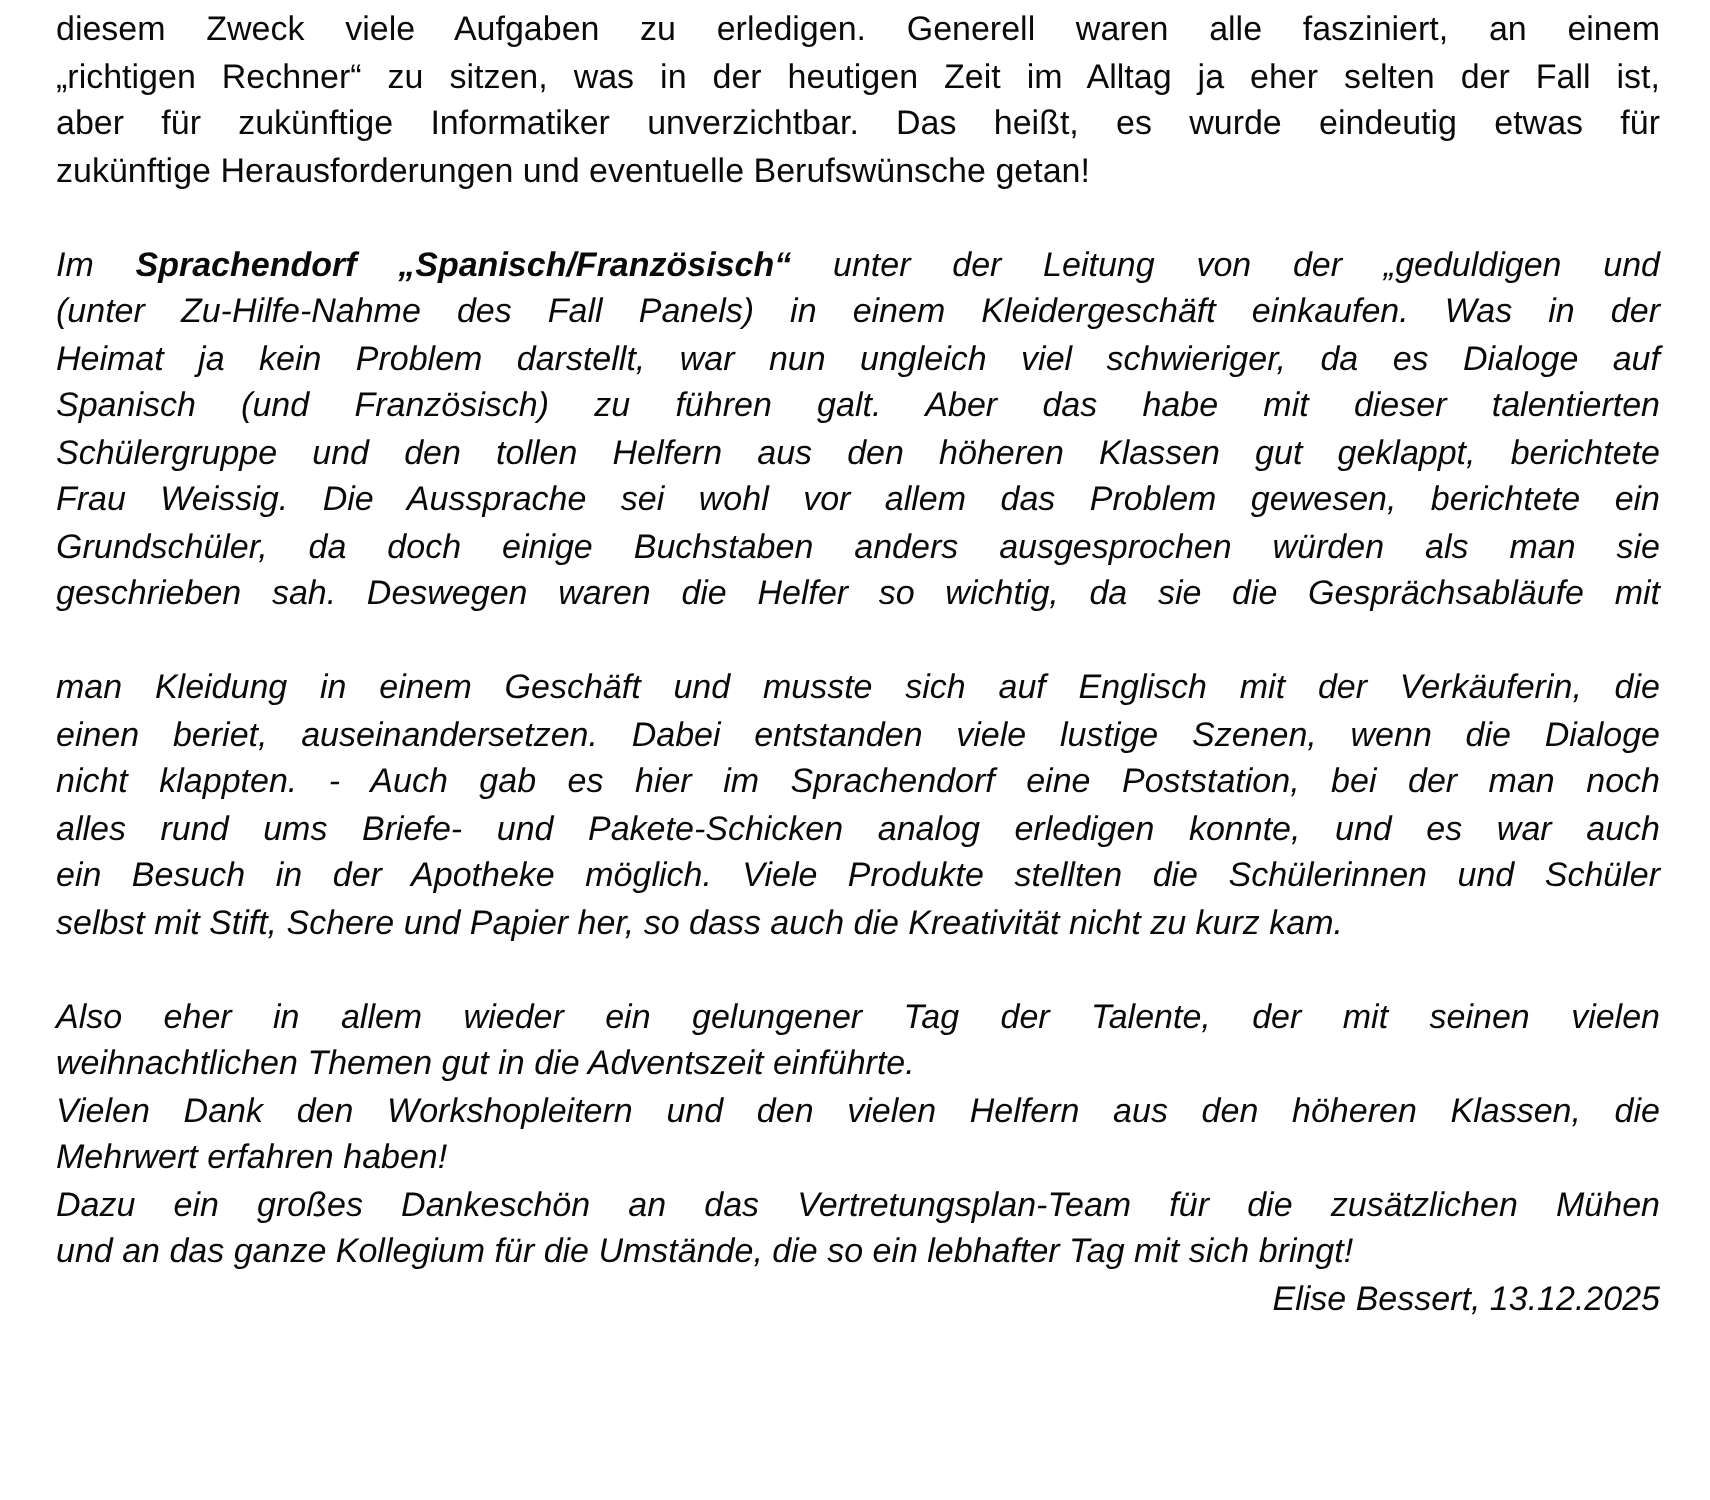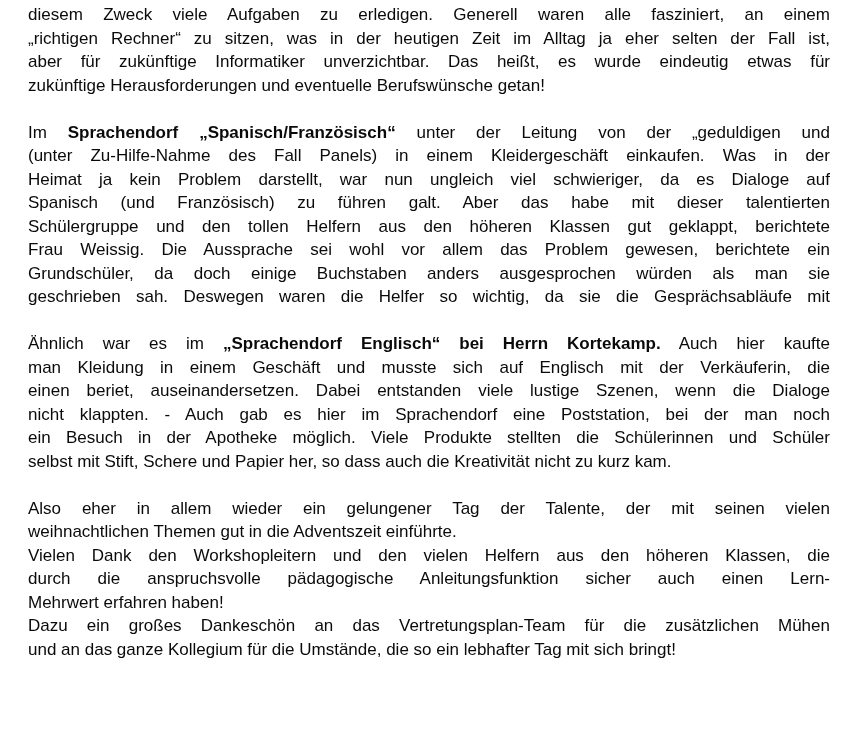--- a/index.html
+++ b/index.html
@@ -18,21 +18,21 @@
     width: 855px;
     height: 666px;
     padding: 3px 25px 0 28px;
     background: #ffffff;
     color: #0a0a0a;
     font-size: 17px;
     line-height: 23.5px;
     overflow: hidden;
   }
   .para { margin: 0; }
-  .para + .para { margin-top: 23.5px; }
+  .para + .para { margin-top: 23.5px; font-style: italic; }
   .line {
     text-align: justify;
     text-align-last: justify;
     -moz-text-align-last: justify;
     text-justify: inter-word;
     white-space: normal;
   }
   .line.left {
     text-align: right;
     text-align-last: left;
@@ -61,31 +61,30 @@
         <div class="line justify"><span class="seg">Im </span><span class="seg bold">Sprachendorf „Spanisch/Französisch“</span><span class="seg"> unter der Leitung von der „geduldigen und</span></div>
         <div class="line justify"><span class="seg">(unter Zu-Hilfe-Nahme des Fall Panels) in einem Kleidergeschäft einkaufen. Was in der</span></div>
         <div class="line justify"><span class="seg">Heimat ja kein Problem darstellt, war nun ungleich viel schwieriger, da es Dialoge auf</span></div>
         <div class="line justify"><span class="seg">Spanisch (und Französisch) zu führen galt. Aber das habe mit dieser talentierten</span></div>
         <div class="line justify"><span class="seg">Schülergruppe und den tollen Helfern aus den höheren Klassen gut geklappt, berichtete</span></div>
         <div class="line justify"><span class="seg">Frau Weissig. Die Aussprache sei wohl vor allem das Problem gewesen, berichtete ein</span></div>
         <div class="line justify"><span class="seg">Grundschüler, da doch einige Buchstaben anders ausgesprochen würden als man sie</span></div>
         <div class="line justify"><span class="seg">geschrieben sah. Deswegen waren die Helfer so wichtig, da sie die Gesprächsabläufe mit</span></div>
       </div>
       <div class="para">
-        <div class="line justify"><span class="seg">Ähnlich war es im </span><span class="seg bold">„Sprachendorf Englisch“ bei Herrn Kortekamp.</span><span class="seg"> Auch hier kaufte</span></div>
         <div class="line justify"><span class="seg">man Kleidung in einem Geschäft und musste sich auf Englisch mit der Verkäuferin, die</span></div>
         <div class="line justify"><span class="seg">einen beriet, auseinandersetzen. Dabei entstanden viele lustige Szenen, wenn die Dialoge</span></div>
         <div class="line justify"><span class="seg">nicht klappten. - Auch gab es hier im Sprachendorf eine Poststation, bei der man noch</span></div>
+        <div class="line justify"><span class="seg">alles rund ums Briefe- und Pakete-Schicken analog erledigen konnte, und es war auch</span></div>
         <div class="line justify"><span class="seg">ein Besuch in der Apotheke möglich. Viele Produkte stellten die Schülerinnen und Schüler</span></div>
         <div class="line left"><span class="seg">selbst mit Stift, Schere und Papier her, so dass auch die Kreativität nicht zu kurz kam.</span></div>
       </div>
       <div class="para">
         <div class="line justify"><span class="seg">Also eher in allem wieder ein gelungener Tag der Talente, der mit seinen vielen</span></div>
         <div class="line left"><span class="seg">weihnachtlichen Themen gut in die Adventszeit einführte.</span></div>
         <div class="line justify"><span class="seg">Vielen Dank den Workshopleitern und den vielen Helfern aus den höheren Klassen, die</span></div>
-        <div class="line justify"><span class="seg">durch die anspruchsvolle pädagogische Anleitungsfunktion sicher auch einen Lern-</span></div>
         <div class="line left"><span class="seg">Mehrwert erfahren haben!</span></div>
         <div class="line justify"><span class="seg">Dazu ein großes Dankeschön an das Vertretungsplan-Team für die zusätzlichen Mühen</span></div>
         <div class="line left"><span class="seg">und an das ganze Kollegium für die Umstände, die so ein lebhafter Tag mit sich bringt!</span></div>
         <div class="line right"><span class="seg">Elise Bessert, 13.12.2025</span></div>
       </div>
     </div>
 </div>
 
 </body></html>

